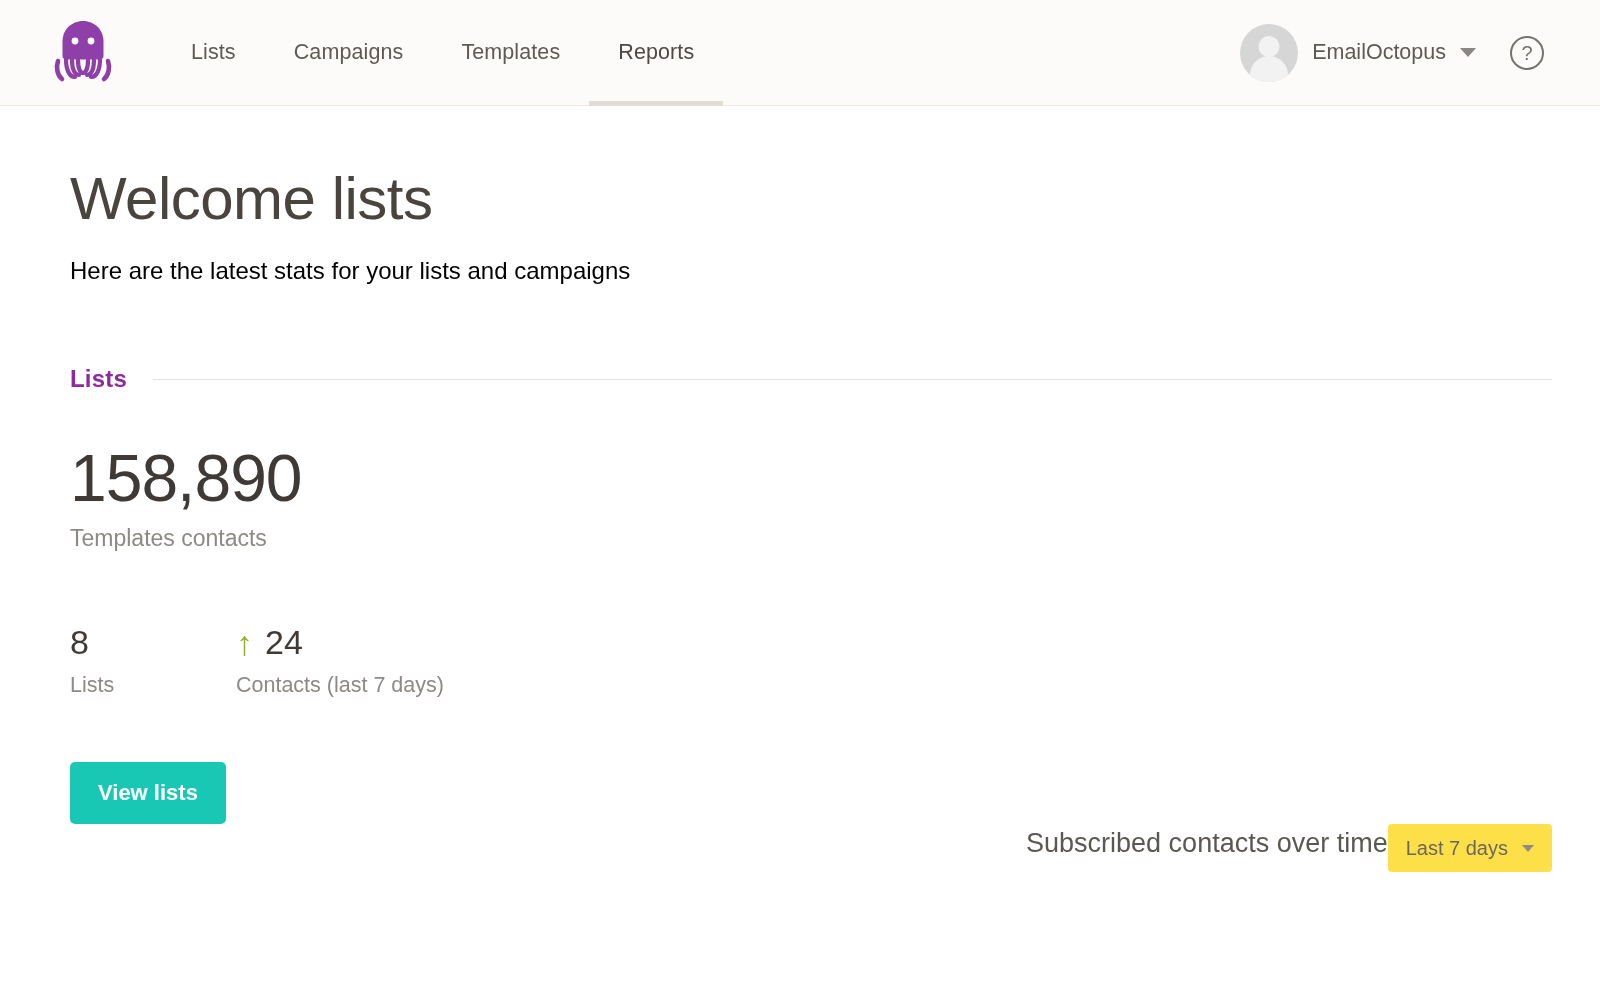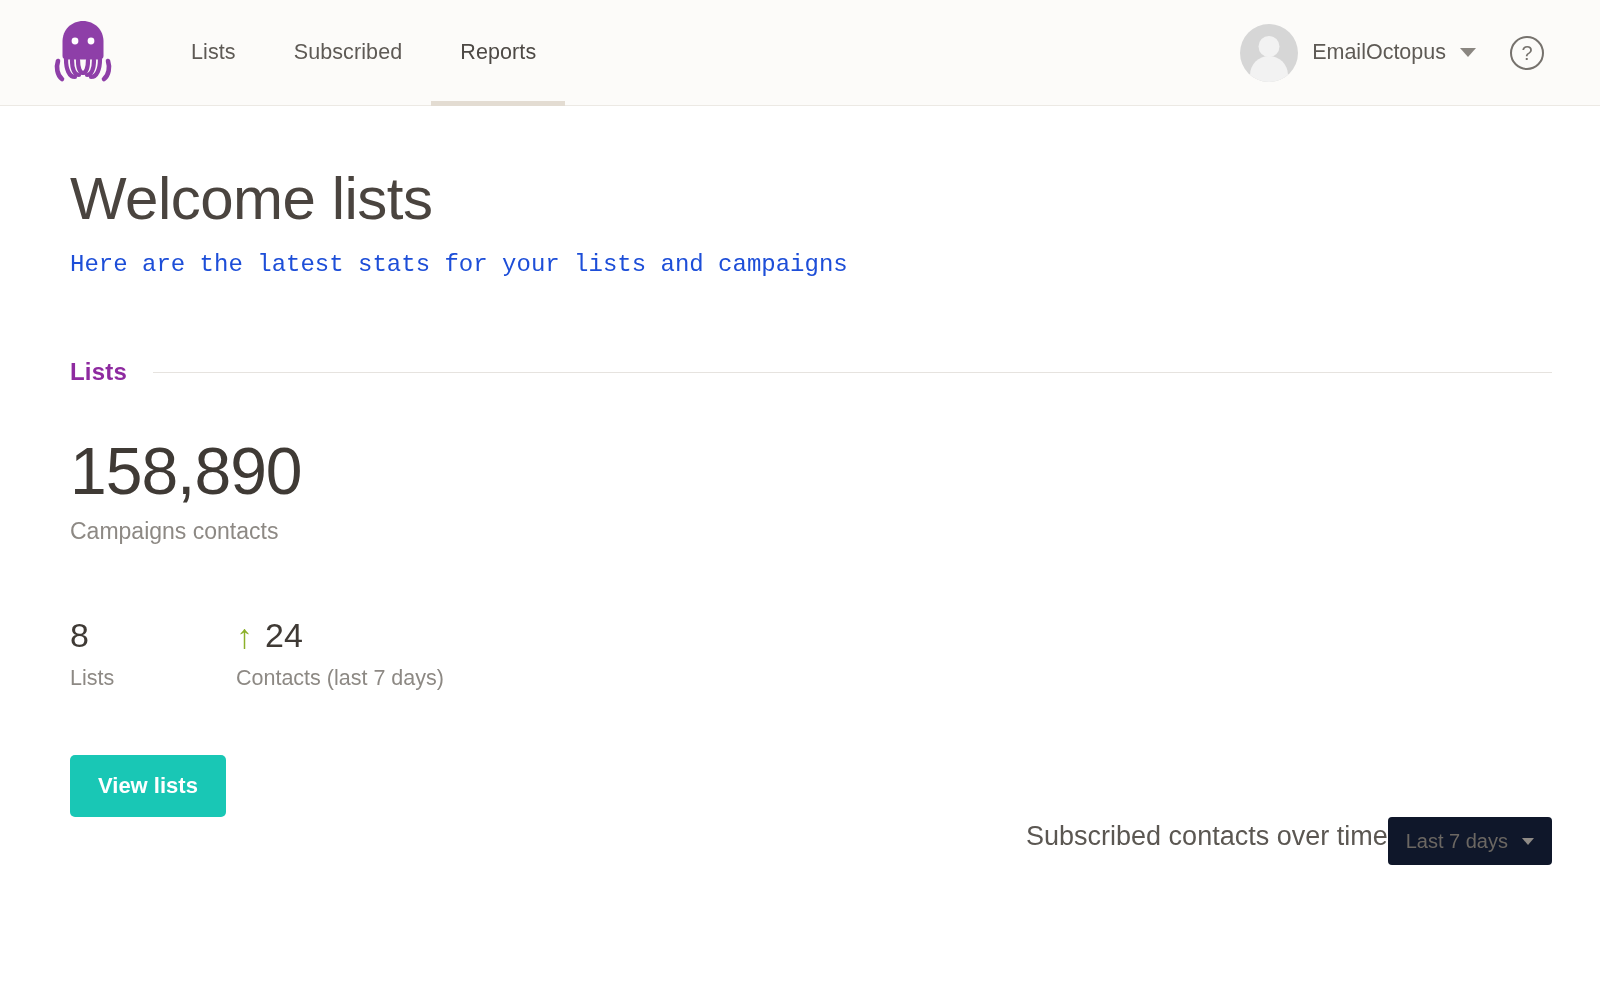--- a/index.html
+++ b/index.html
@@ -111,23 +111,22 @@
   .content { padding: 0 48px 0 70px; }
   .page-title {
     font-size: 60px;
     font-weight: normal;
     color: #4a443f;
     margin-top: 58px;
     letter-spacing: -0.5px;
   }
   .page-subtitle {
     font-size: 24px;
-    color: #1d4ed8;
-    margin-top: 18px;
-    font-family: Liberation Mono, monospace;
+    color: #000000;
+    margin-top: 24px;
   }
 
   
   .section-head {
     display: flex;
     align-items: center;
     margin-top: 80px;
   }
   .section-title {
     font-size: 24px;
@@ -217,21 +216,21 @@
     align-items: flex-start;
     justify-content: flex-end;
   }
   .chart-title {
     font-size: 27px;
     color: #5b5752;
     font-weight: normal;
     padding-top: 4px;
   }
   .range-select {
-    background: #0f172a;
+    background: #fde047;
     border: none;
     border-radius: 4px;
     height: 48px;
     display: flex;
     align-items: center;
     padding: 0 18px;
     font-size: 20px;
     color: #6b6762;
     cursor: pointer;
     white-space: nowrap;
@@ -273,21 +272,22 @@
       <path d="M50 40c0 10-3 18-9 18" fill="none" stroke="#8e3fa8" stroke-width="4.2" stroke-linecap="round"></path>
       <path d="M44 41c0 9-2.6 15-7 15" fill="none" stroke="#8e3fa8" stroke-width="4.2" stroke-linecap="round"></path>
       <path d="M38 41c0 8-2 13-5.5 13" fill="none" stroke="#8e3fa8" stroke-width="4.2" stroke-linecap="round"></path>
       <path d="M8 42c-2 6-1 14 4 18" fill="none" stroke="#8e3fa8" stroke-width="4.6" stroke-linecap="round"></path>
       <path d="M58 42c2 6 1 14-4 18" fill="none" stroke="#8e3fa8" stroke-width="4.6" stroke-linecap="round"></path>
     </svg>
   </div>
 
   <div class="nav-links">
     <a class="nav-item" href="#">Lists</a>
-    <a class="nav-item" href="#">Subscribed</a>
+    <a class="nav-item" href="#">Campaigns</a>
+    <a class="nav-item" href="#">Templates</a>
     <a class="nav-item active" href="#">Reports</a>
   </div>
 
   <div class="topbar-right">
     <div class="avatar"></div>
     <span class="account-name">EmailOctopus</span>
     <span class="caret"></span>
     <span class="help-icon">?</span>
   </div>
 </div>
@@ -299,21 +299,21 @@
 
   <div class="section-head">
     <span class="section-title">Lists</span>
     <span class="section-rule"></span>
   </div>
 
   <div class="stats-row">
 
     <div class="stats-col">
       <div class="big-number">158,890</div>
-      <div class="big-label">Campaigns contacts</div>
+      <div class="big-label">Templates contacts</div>
 
       <div class="small-stats">
         <div class="stat-block lists">
           <div class="stat-value">8</div>
           <div class="stat-label">Lists</div>
         </div>
         <div class="stat-block">
           <div class="stat-value">
             <span class="up-arrow">↑</span>
             <span>24</span>

